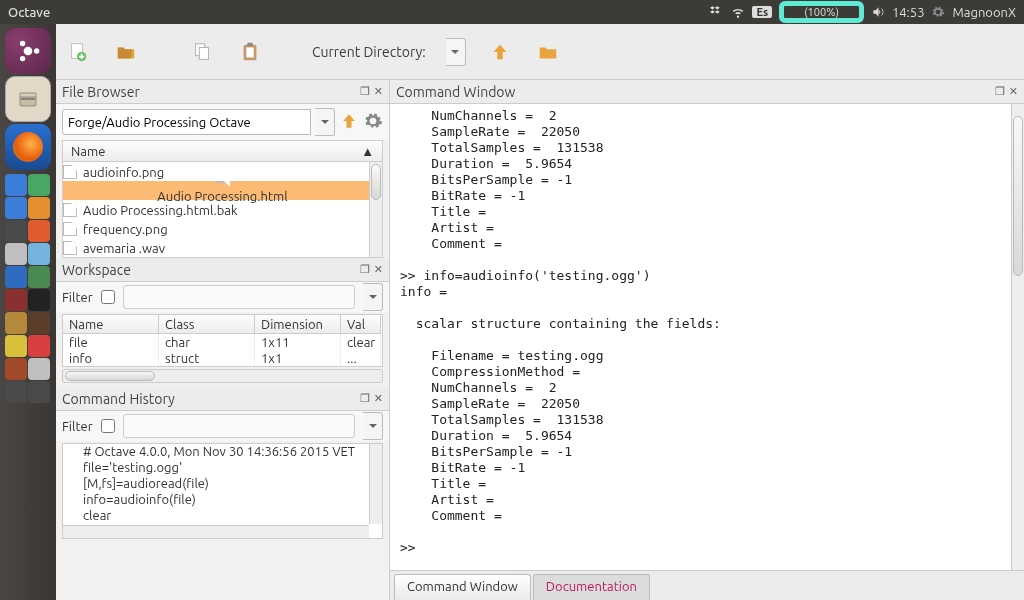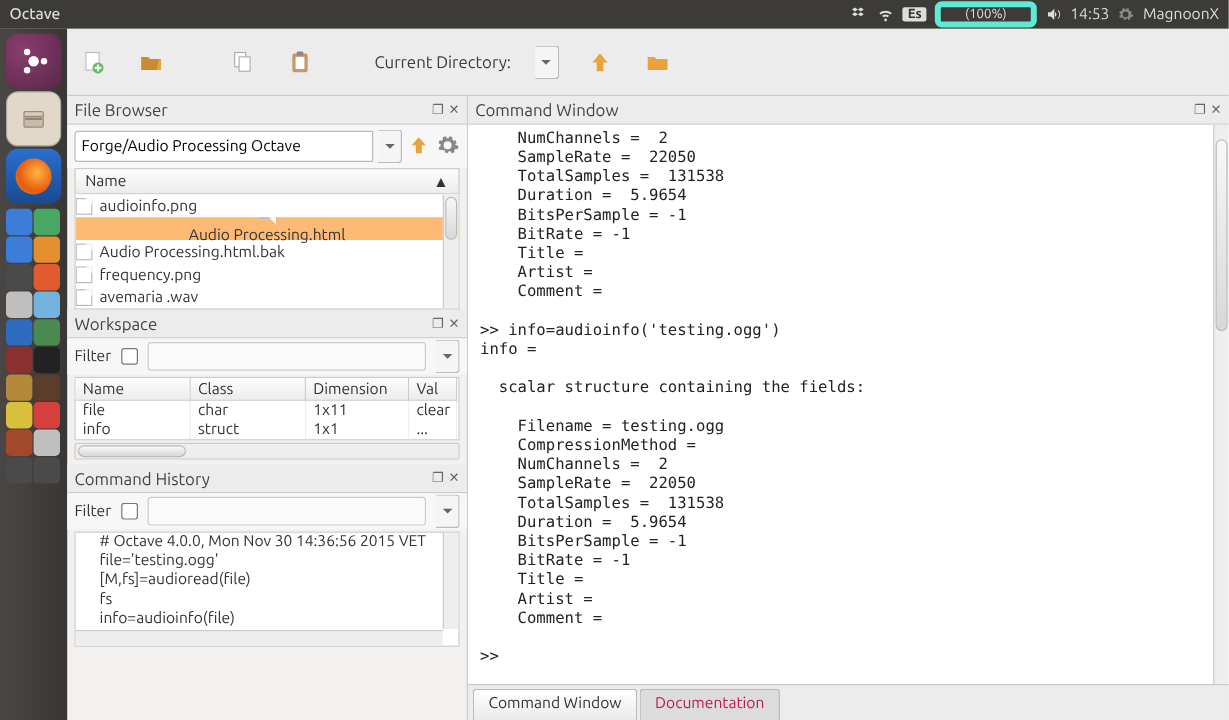--- a/index.html
+++ b/index.html
@@ -331,21 +331,20 @@
           <div class="drop">
               <svg width="10" height="10" viewBox="0 0 10 10">
                 <path d="M1 3l4 4 4-4z" fill="#666"></path>
               </svg>
             </div>
         </div>
         <div class="ch-list" id="ch-list">
           <div class="line"># Octave 4.0.0, Mon Nov 30 14:36:56 2015 VET</div>
             <div class="line">file='testing.ogg'</div>
             <div class="line">[M,fs]=audioread(file)</div>
-            <div class="line">fs</div>
             <div class="line">info=audioinfo(file)</div>
             <div class="line">clear</div>
             <div class="scroll"></div>
           <div class="scrollb"></div>
         </div>
       </div>
 
       <div class="right-col">
         <div class="pane-title">
           <span class="t">Command Window</span>

